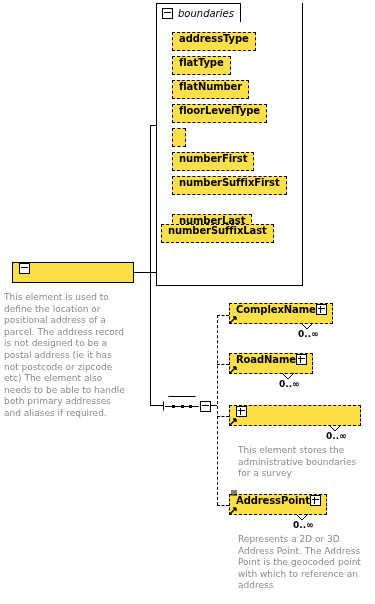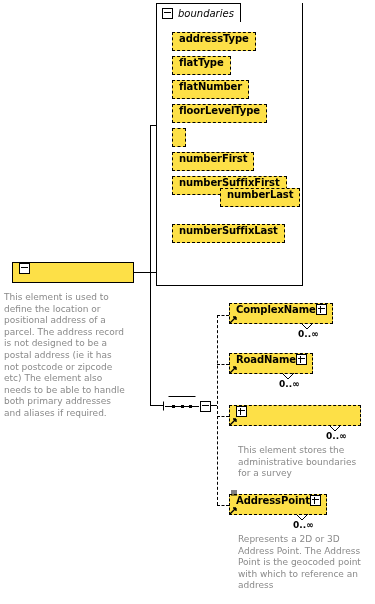--- a/index.html
+++ b/index.html
@@ -155,25 +155,25 @@
   <span class="shadow"></span>
 </div>
 <div class="node dashed" style="left:172px;top:152px;height:19px;">
   <span class="shadow"></span>
   <span class="nlabel">numberFirst</span>
 </div>
 <div class="node dashed" style="left:172px;top:176px;height:19px;">
   <span class="shadow"></span>
   <span class="nlabel">numberSuffixFirst</span>
 </div>
-<div class="node dashed" style="left:172px;top:188px;height:19px;margin-left:48px;">
+<div class="node dashed" style="left:172px;top:214px;height:19px;">
   <span class="shadow"></span>
   <span class="nlabel">numberLast</span>
 </div>
-<div class="node dashed" style="left:172px;top:224px;height:19px;">
+<div class="node dashed" style="left:161px;top:224px;height:19px;">
   <span class="shadow"></span>
   <span class="nlabel">numberSuffixLast</span>
 </div>
 
 <div class="node solid" style="left:12px;top:262px;width:122px;height:21px;justify-content:space-between;">
   <span class="shadow"></span>
   <span class="ctl"></span>
 </div>
 <div class="anno" style="left:4px;top:292px;width:122px;">This element is used to define the location or positional address of a parcel. The address record is not designed to be a postal address (ie it has not postcode or zipcode etc) The element also needs to be able to handle both primary addresses and aliases if required.</div>
 

